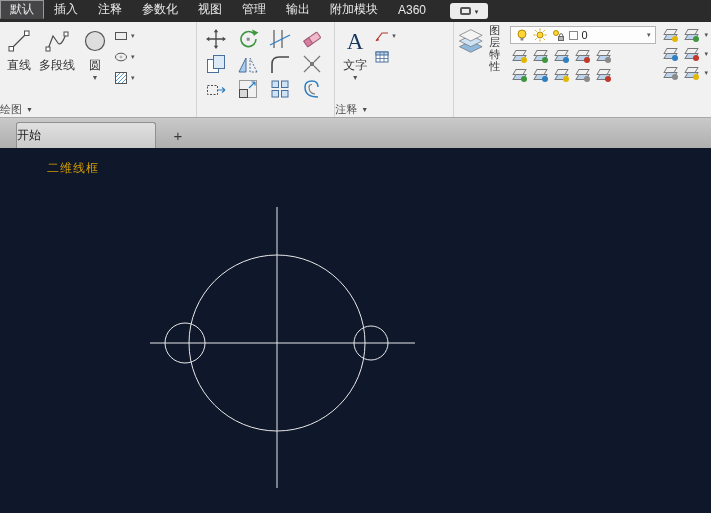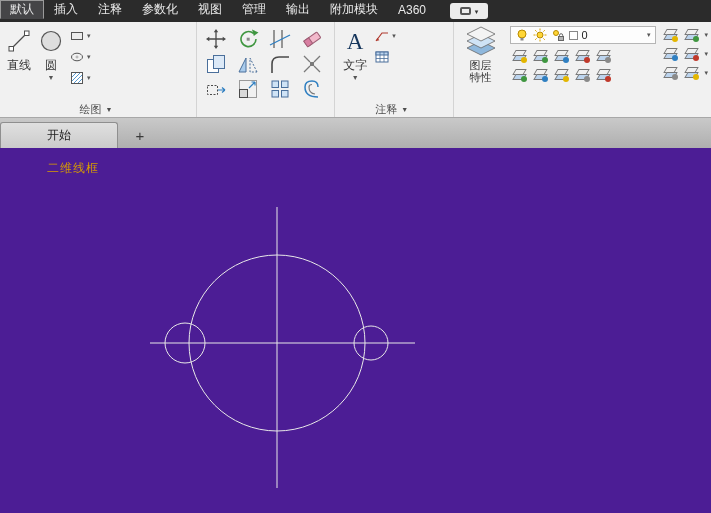--- a/index.html
+++ b/index.html
@@ -16,37 +16,37 @@
   .ribbon-toggle{margin-left:14px;align-self:center;width:38px;height:16px;background:#ececec;
                  border-radius:3px;display:flex;align-items:center;justify-content:center;gap:4px;color:#333}
   .rt-box{width:11px;height:8px;border:2px solid #555;border-radius:2px}
   .rt-arrow{font-size:7px;color:#333;line-height:7px}
 
   
   .ribbon{position:absolute;top:22px;left:0;width:711px;height:96px;background:#f1f1f1;
           display:flex;border-bottom:1px solid #a8a8a8}
   .panel{position:relative;height:100%;border-right:1px solid #d4d4d4;padding:2px 3px 16px 3px}
   .panel-footer{position:absolute;bottom:0;left:0;right:4px;height:15px;display:flex;align-items:center;
-                justify-content:center;gap:4px;font-size:11px;color:#4d4d4d}
+                justify-content:flex-start;gap:4px;font-size:11px;color:#4d4d4d}
   .panel-footer .arr{font-size:7px;line-height:7px;color:#4d4d4d}
   .pbody{display:flex;height:100%}
   .rb-big{display:flex;flex-direction:column;align-items:center;justify-content:flex-start;
           padding:2px 4px;font-size:12px;color:#333;gap:1px;white-space:nowrap}
   .rb-big .ic{height:30px;display:flex;align-items:center;justify-content:center}
   .dd{font-size:7px;color:#555;line-height:6px}
   .dd8{font-size:7px;color:#555}
   .minicol{display:flex;flex-direction:column;justify-content:flex-start;gap:5px;padding:4px 2px}
   .minirow{display:flex;align-items:center;gap:2px}
   .toolbtn{display:flex;align-items:center;justify-content:center}
   .mgrid{display:grid;grid-template-columns:repeat(4,32px);grid-auto-rows:25px;
          align-items:center;justify-items:center;padding-top:2px}
 
   
   .lay-body{display:flex;gap:5px}
-  .lay-props{display:flex;flex-direction:column;align-items:center;font-size:11px;color:#333;
+  .lay-props{display:flex;flex-direction:row;font-size:11px;color:#333;
              width:48px;text-align:center;line-height:12px;gap:1px}
   .lay-props .lbl{width:24px;word-break:break-all}
   .lay-mid{display:flex;flex-direction:column;gap:4px;padding-top:2px}
   .lay-combo{display:flex;align-items:center;gap:4px;background:#fdfdfd;border:1px solid #b5b5b5;
              height:18px;width:146px;padding:0 4px;font-size:11px;color:#222}
   .lay-combo .cur{flex:1}
   .lrow{display:flex;align-items:center;gap:6px;padding-left:2px}
   .lay-right{display:flex;flex-direction:column;gap:4px;padding-top:3px}
   .swatch{width:9px;height:9px;background:#fff;border:1px solid #888}
   .stk{position:relative;width:15px;height:15px;display:inline-block}
@@ -54,28 +54,28 @@
                border:1px solid #777;transform:skewX(-30deg)}
   .stk::after{content:"";position:absolute;left:2px;top:7px;width:9px;height:4px;background:#bcd4ee;
               border:1px solid #777;transform:skewX(-30deg)}
   .stk i{position:absolute;right:0;bottom:0;width:6px;height:6px;border-radius:50%;background:var(--acc);z-index:2}
 
   
   .tabbar{position:absolute;top:118px;left:0;width:711px;height:30px;
           background:linear-gradient(#c9c9c9,#afafaf);display:flex;align-items:flex-end}
   .ftab{height:26px;display:flex;align-items:center;font-size:12px;border:1px solid #8f8f8f;
         border-bottom:none;border-radius:3px 3px 0 0}
-  .ftab.start{background:linear-gradient(#e0e0e0,#cbcbcb);color:#222;width:118px;justify-content:center;margin-left:0}
+  .ftab.start{background:linear-gradient(#e0e0e0,#cbcbcb);color:#222;width:140px;margin-left:16px}
   .ftab.active{background:#f9f9f9;color:#111;width:126px;justify-content:center;gap:12px;margin-left:16px}
   .ftab .close{color:#555;font-size:13px;line-height:13px}
   .newtab{width:20px;height:20px;margin:0 0 3px 12px;display:flex;align-items:center;justify-content:center;
           color:#3a3a3a;font-size:15px}
 
   
-  .canvas{position:absolute;top:148px;left:0;width:711px;height:365px;background:#4c1d95}
+  .canvas{position:absolute;top:148px;left:0;width:711px;height:365px;background:#0f172a}
   .view-label{position:absolute;left:47px;top:12px;color:#d79c00;font-size:12px;letter-spacing:1px}
   svg.draw{position:absolute;top:0;left:0;display:block}
 </style>
 </head>
 <body>
 
 <div class="menubar">
   <div class="mtab-list">
       <div class="mtab active">默认</div>
       <div class="mtab">插入</div>
@@ -99,20 +99,30 @@
     <div class="pbody">
       <div class="rb-big">
         <span class="ic">
           <svg width="24" height="24" viewBox="0 0 24 24">
               <line x1="5" y1="19" x2="19" y2="5" stroke="#4d4d4d" stroke-width="1.2"></line>
               <rect x="2" y="17.5" width="4.5" height="4.5" fill="#fff" stroke="#4d4d4d"></rect>
               <rect x="17.5" y="2" width="4.5" height="4.5" fill="#fff" stroke="#4d4d4d"></rect>
             </svg>
         </span>
         <span>直线</span>
+      </div>
+      <div class="rb-big">
+        <span class="ic">
+          <svg width="24" height="24" viewBox="0 0 24 24">
+              <path d="M3 20 L8 7 L13 14 Q16 18 21 5" fill="none" stroke="#4d4d4d" stroke-width="1.2"></path>
+              <rect x="1" y="18" width="4" height="4" fill="#fff" stroke="#4d4d4d"></rect>
+              <rect x="19" y="3" width="4" height="4" fill="#fff" stroke="#4d4d4d"></rect>
+            </svg>
+        </span>
+        <span>多段线</span>
       </div>
       <div class="rb-big">
         <span class="ic">
           <svg width="24" height="24" viewBox="0 0 24 24">
               <circle cx="12" cy="12" r="9.5" fill="#dedede" stroke="#555" stroke-width="1.2"></circle>
             </svg>
         </span>
         <span>圆</span>
         <span class="dd">▼</span>
       </div>

